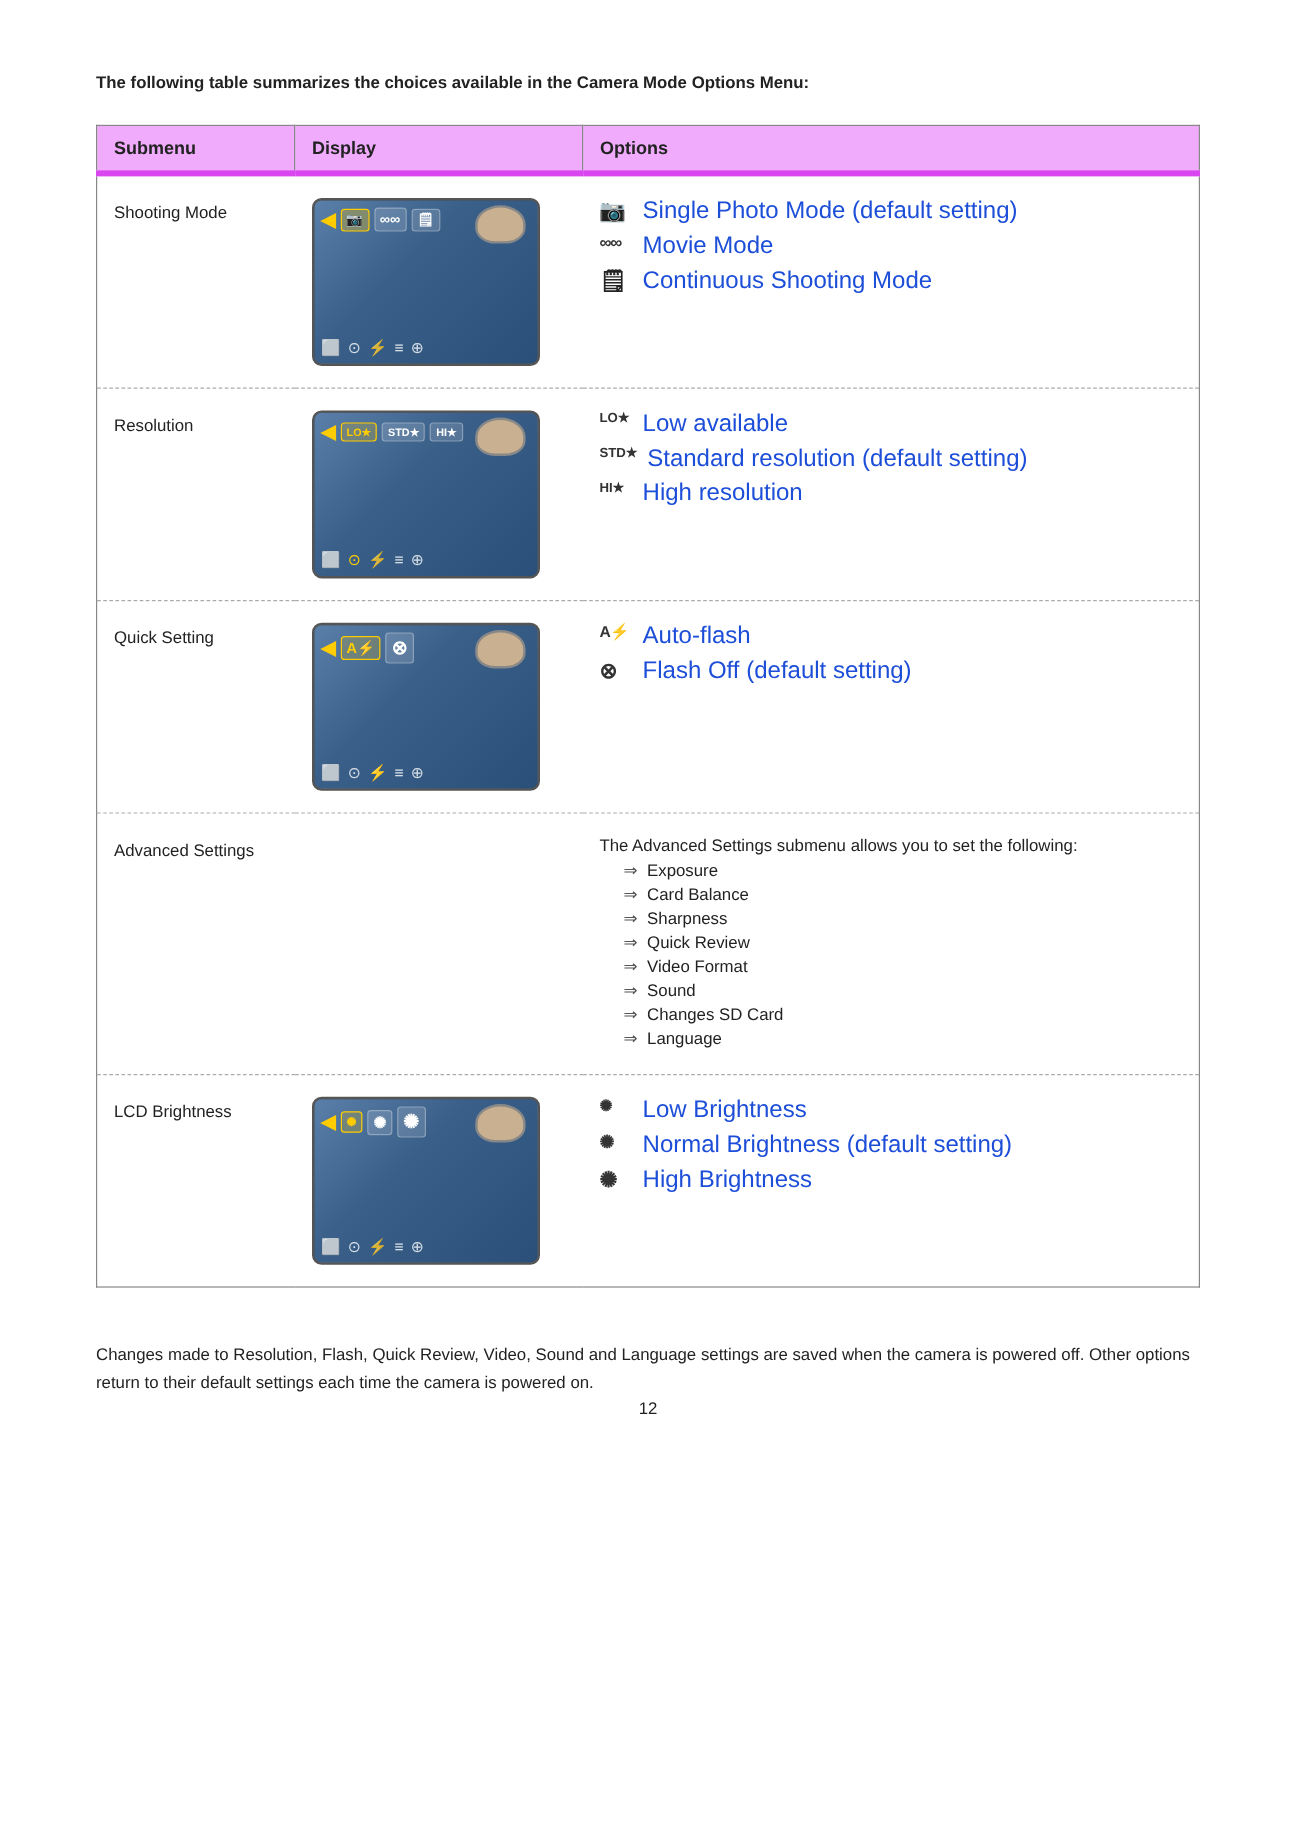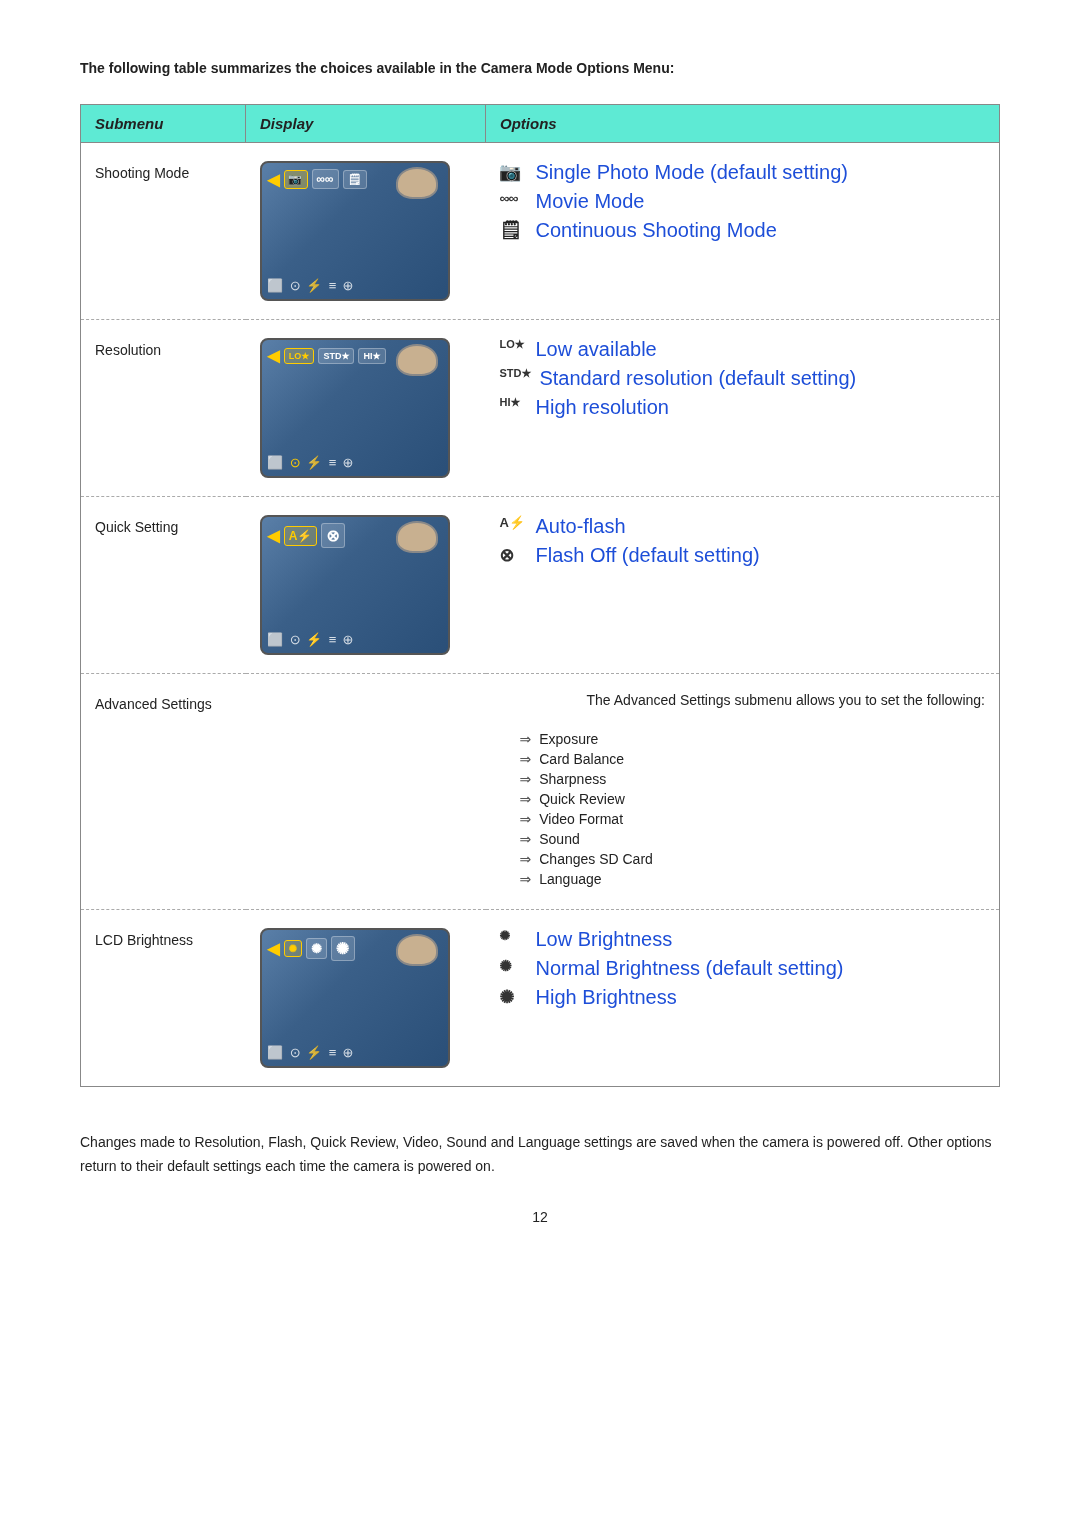--- a/index.html
+++ b/index.html
@@ -24,34 +24,33 @@
       width: 100%;
       border-collapse: collapse;
       border: 1px solid #888;
     }
 
     thead tr th {
       border: 1px solid #888;
       padding: 10px 14px;
       font-weight: bold;
       font-size: 15px;
-      background: #5eead4;
+      background: #f0abfc;
       text-align: left;
-      font-style: italic;
     }
 
     tbody tr td {
       border: none;
       border-top: 1px dashed #aaa;
       padding: 18px 14px;
       vertical-align: top;
     }
 
     tbody tr:first-child td {
-      border-top: 1px solid #d946ef;
+      border-top: 5px solid #d946ef;
     }
 
     .submenu-col {
       width: 165px;
       font-size: 14px;
       color: #222;
       font-weight: normal;
       vertical-align: top;
       padding-top: 22px;
     }
@@ -147,23 +146,22 @@
       color: #333;
       font-weight: bold;
     }
 
     .option-text {
       font-size: 20px;
       color: #1d4ed8;
     }
 
     .advanced-intro {
-      margin-bottom: 23px;
-      font-size: 14px;
-      text-align: right;
+      margin-bottom: 5px;
+      font-size: 14px;
     }
 
     .advanced-list {
       list-style: none;
       padding-left: 20px;
     }
 
     .advanced-list li {
       margin-bottom: 4px;
       font-size: 14px;
@@ -179,21 +177,20 @@
 
     .footer-text {
       margin-top: 44px;
       font-size: 14px;
       color: #222;
       line-height: 1.7;
     }
 
     .page-number {
       text-align: center;
-      margin-top: 30px;
       font-size: 14px;
       color: #222;
     }
   </style>
 </head>
 <body>
 
 <p class="intro-text">The following table summarizes the choices available in the Camera Mode Options Menu:</p>
 
 <table>

